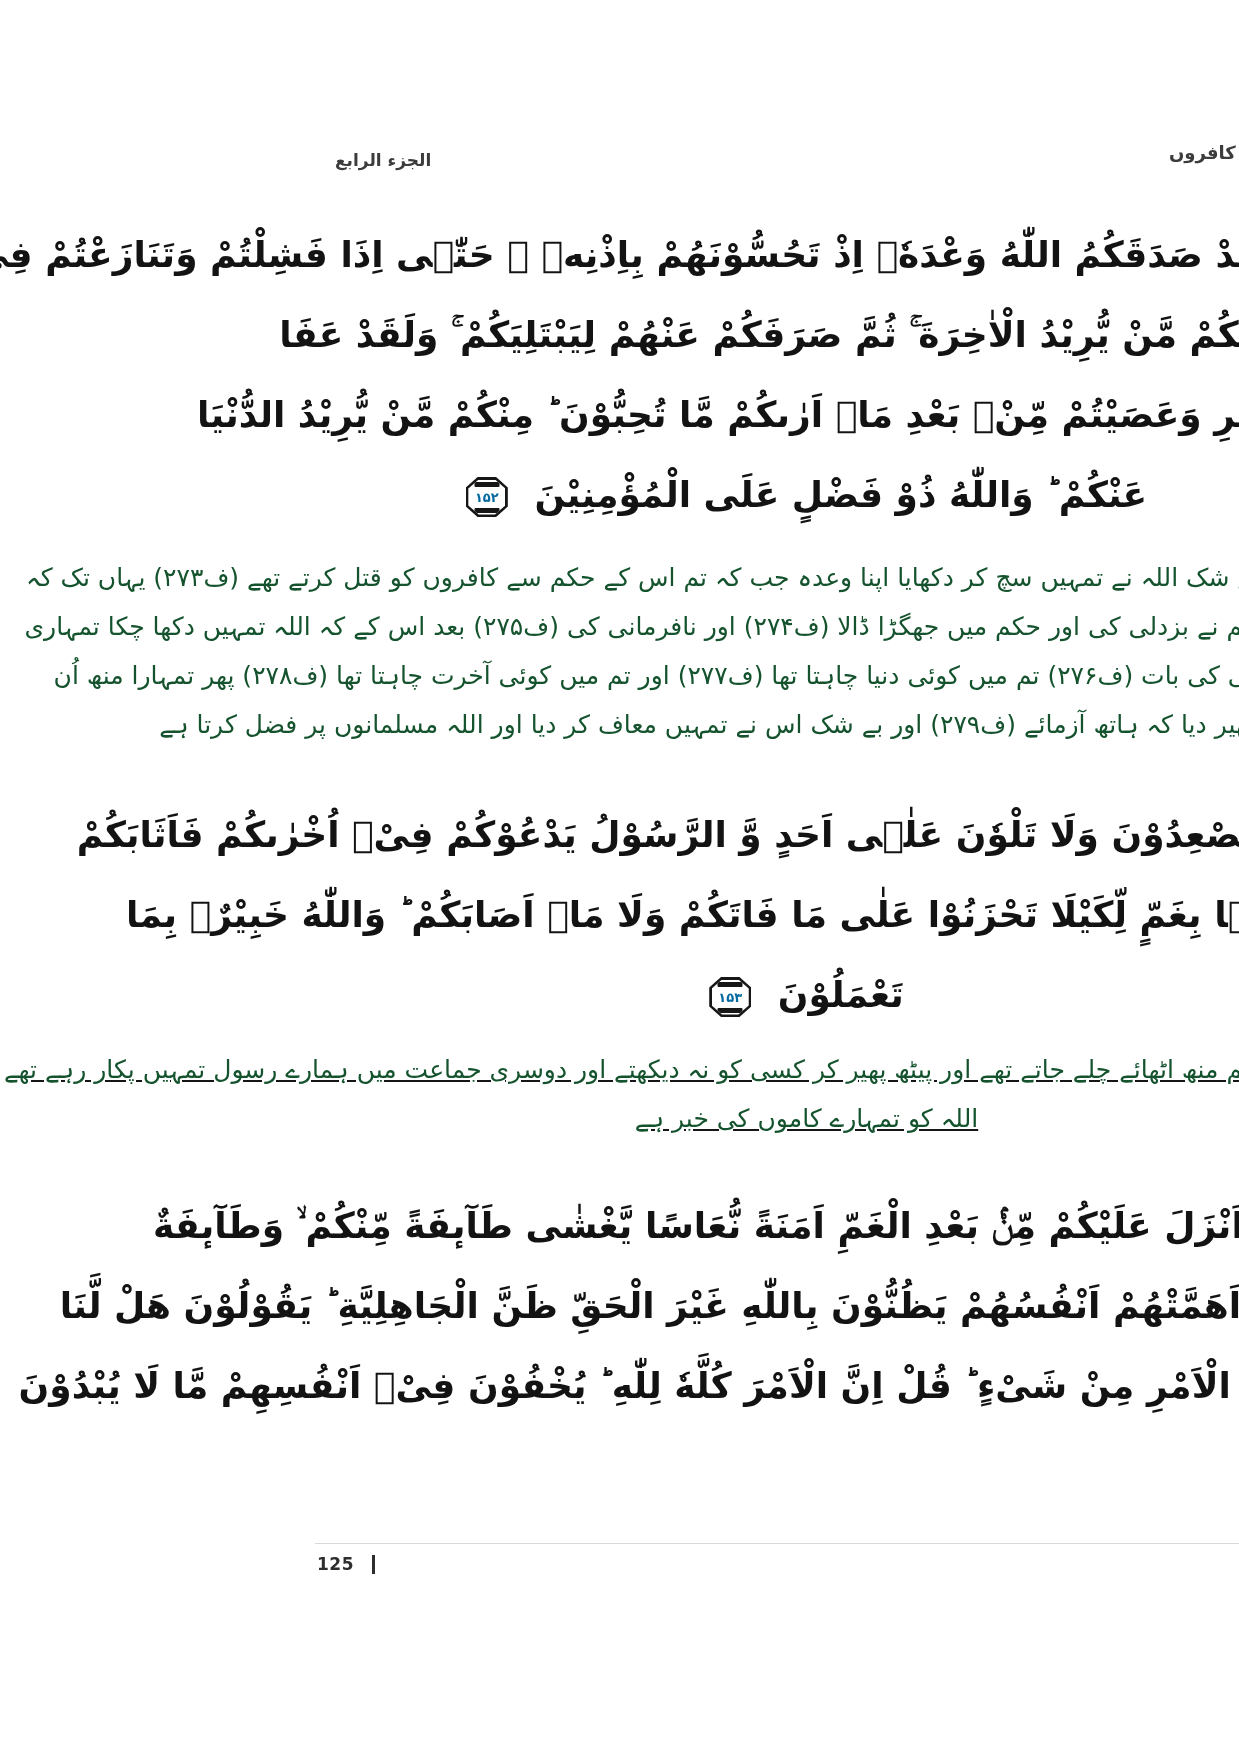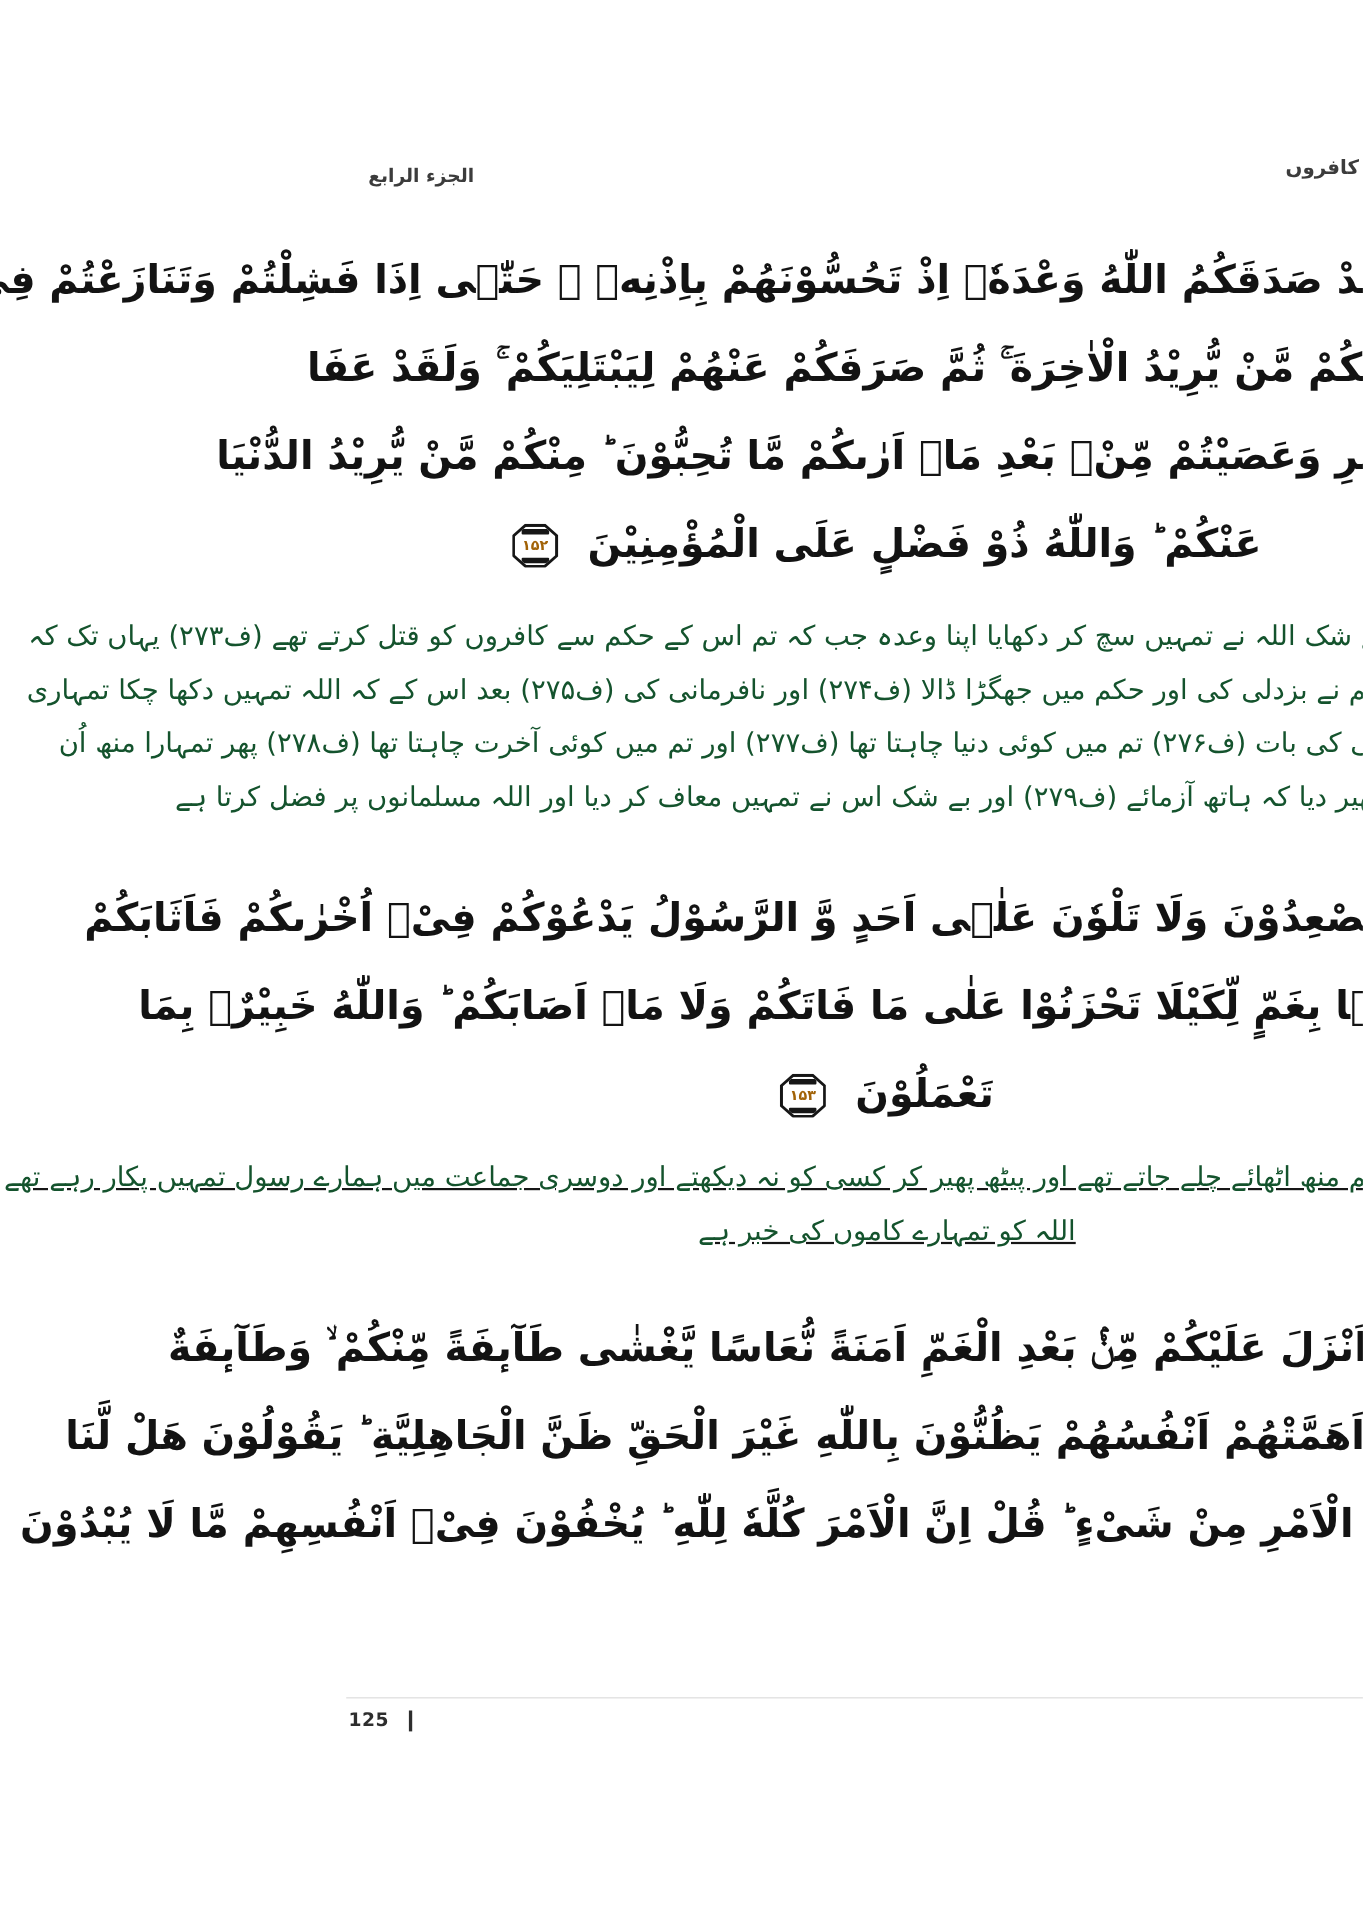--- a/index.html
+++ b/index.html
@@ -103,21 +103,21 @@
     width: 25px; height: 5px;
     background: #161616;
     border-radius: 1px;
   }
   .medallion-inner::before { top: 2px; }
   .medallion-inner::after  { bottom: 2px; }
   .medallion-num {
     font-size: 13px;
     font-weight: bold;
     line-height: 1;
-    color: #a16207;
+    color: #0369a1;
   }
 
   
   .footer-rule {
     position: absolute;
     top: 1543px; left: 128px;
     width: 983px; height: 1px;
     background: #d9d9d9;
   }
   .page-number-row {

